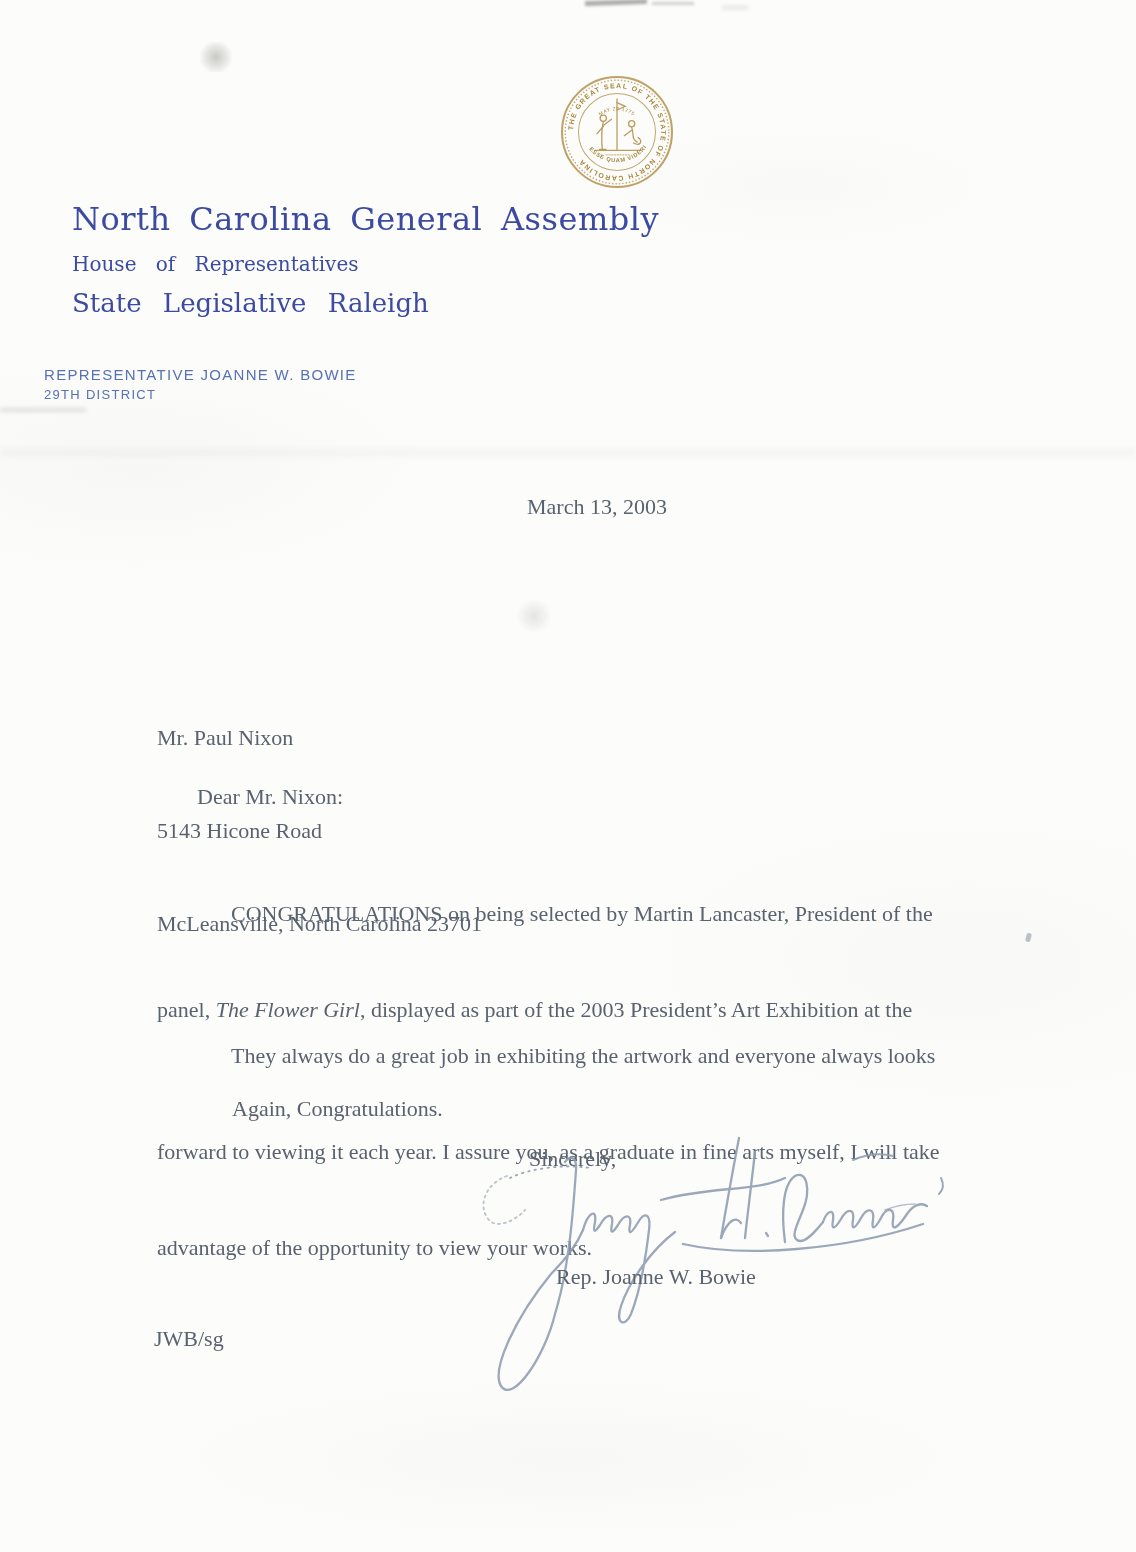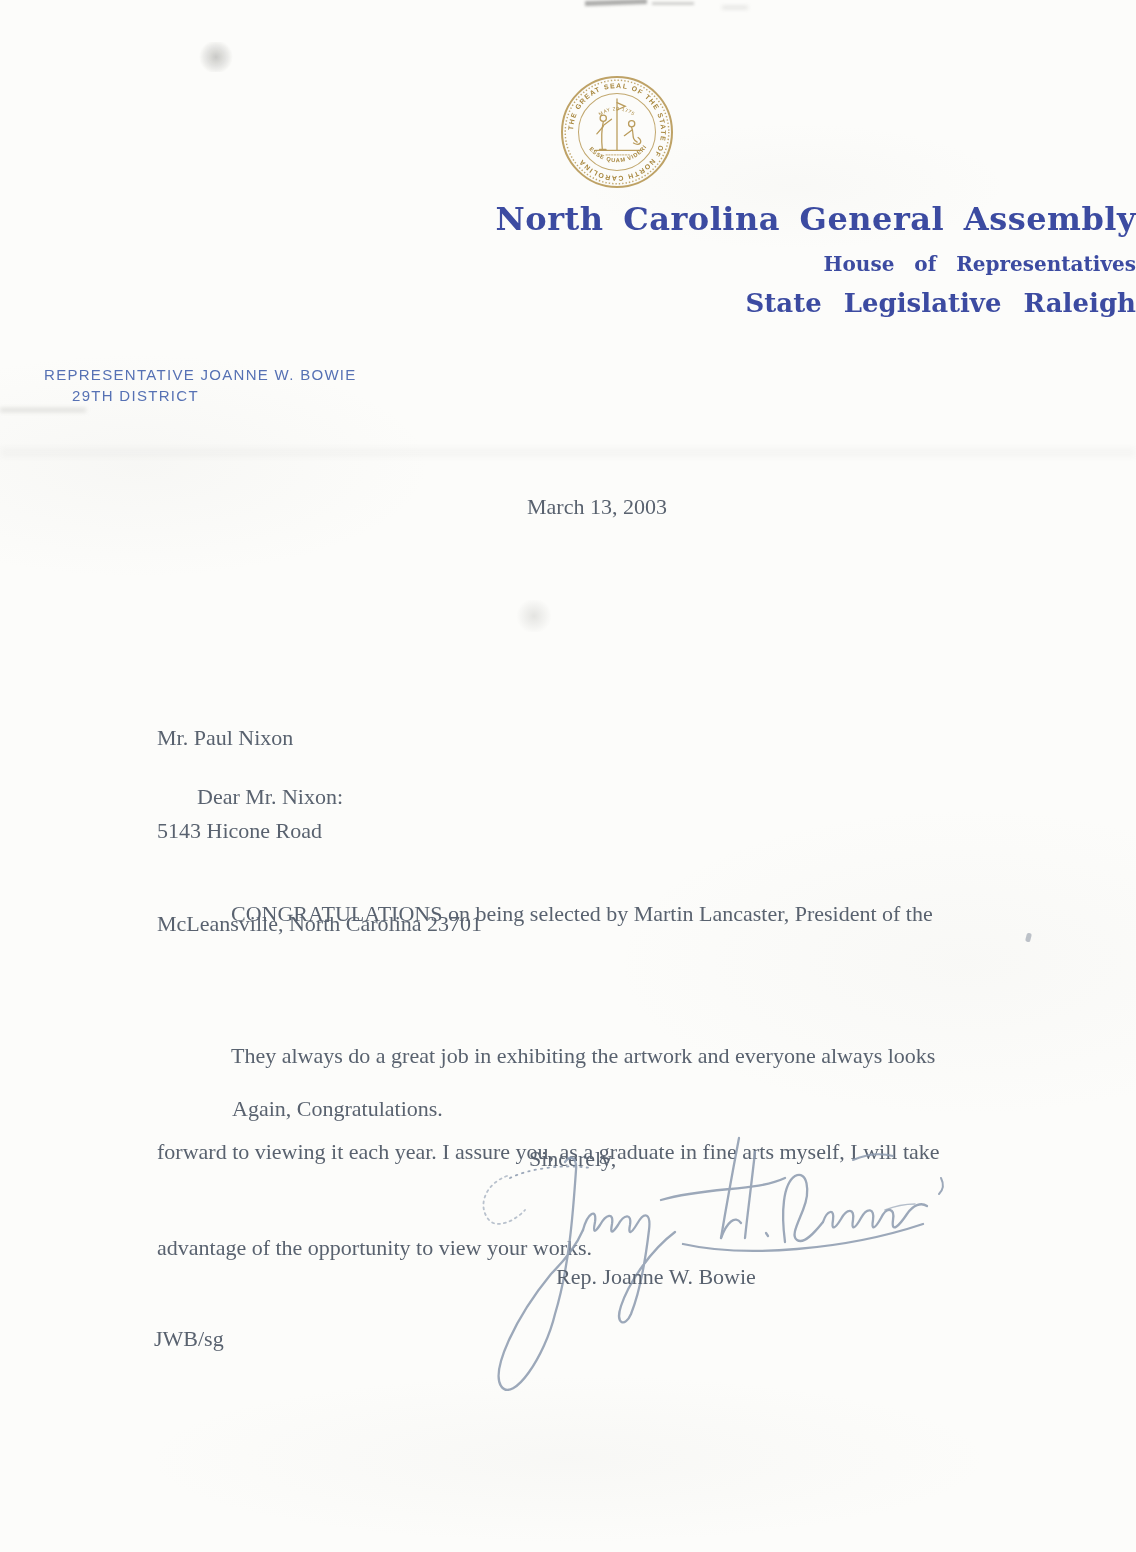--- a/index.html
+++ b/index.html
@@ -16,40 +16,40 @@
       radial-gradient(ellipse 500px 220px at 85% 62%, rgba(205,205,200,0.08), transparent 70%),
       radial-gradient(ellipse 600px 120px at 50% 94%, rgba(210,210,205,0.10), transparent 70%),
       radial-gradient(ellipse 300px 90px at 70% 12%, rgba(210,210,205,0.08), transparent 70%);
     font-family: "Liberation Serif", "DejaVu Serif", serif;
     color: #59626f;
   }
   .abs { position: absolute; }
   
   .bl {
     left: 72px; right: 0;
-    text-align: right;
+    text-align: left;
     font-family: "DejaVu Serif", "Liberation Serif", serif;
-    font-weight: 700;
+    font-weight: 400;
     color: #3c4ba1;
     white-space: pre;
   }
   .bl1 { top: 200px; font-size: 32px; letter-spacing: 0.5px; word-spacing: 8px; }
   .bl2 { top: 252px; font-size: 20px; word-spacing: 13px; }
   .bl3 { top: 288px; font-size: 26px; word-spacing: 13px; }
   .bl4 { top: 324px; font-size: 26px; word-spacing: 15px; letter-spacing: 1px; }
   .rep {
     left: 44px;
     font-family: "Liberation Sans", "DejaVu Sans", sans-serif;
     font-weight: 400;
     color: #5671b4;
     letter-spacing: 1.3px;
     white-space: pre;
   }
   .rep1 { top: 366px; font-size: 15px; }
-  .rep2 { top: 387px; font-size: 15px; margin-left: 28px; }
+  .rep2 { top: 387px; font-size: 13px; }
   
   .txt { font-size: 22px; white-space: pre; }
   .date-line { left: 527px; top: 494px; }
   .recipient { left: 157px; top: 660px; line-height: 31px; }
   .salutation { left: 157px; top: 784px; margin-left: 40px; }
   .para { left: 157px; line-height: 32px; }
   .p1 { top: 834px; }
   .p2 { top: 976px; }
   .indent { padding-left: 74px; }
   .p3 { left: 232px; top: 1096px; }
@@ -137,20 +137,21 @@
   <div class="abs txt recipient">
     <div>Mr. Paul Nixon</div>
     <div>5143 Hicone Road</div>
     <div>McLeansville, North Carolina 23701</div>
   </div>
 
   <div class="abs txt salutation">Dear Mr. Nixon:</div>
 
   <div class="abs txt para p1">
     <div class="indent">CONGRATULATIONS on being selected by Martin Lancaster, President of the</div>
+    <div><span>panel, </span><span class="it">The Flower Girl</span><span>, displayed as part of the 2003 President’s Art Exhibition at the</span></div>
   </div>
 
   <div class="abs txt para p2">
     <div class="indent">They always do a great job in exhibiting the artwork and everyone always looks</div>
     <div>forward to viewing it each year. I assure you, as a graduate in fine arts myself, I will take</div>
     <div>advantage of the opportunity to view your works.</div>
   </div>
 
   <div class="abs txt p3">Again, Congratulations.</div>
 

